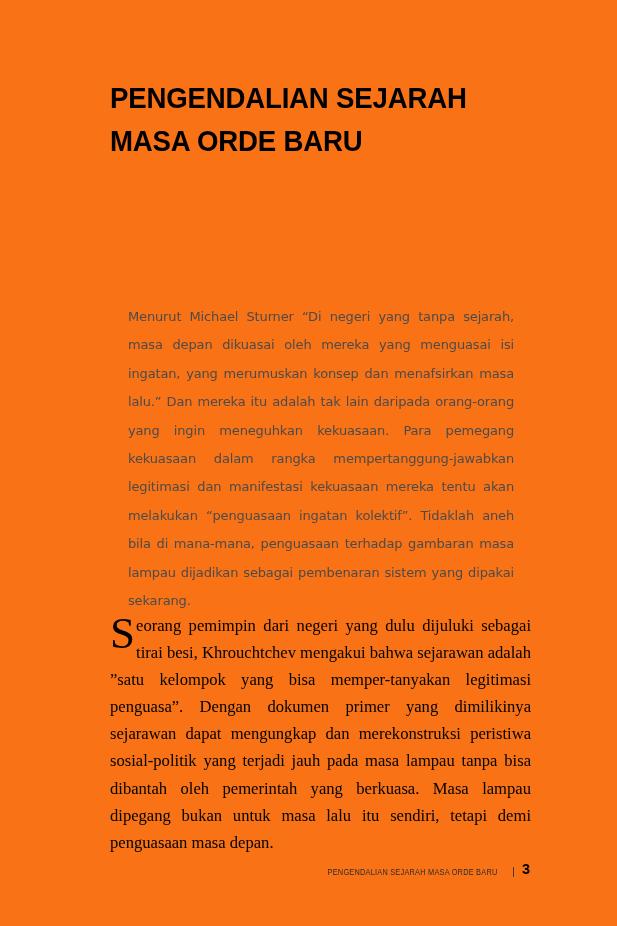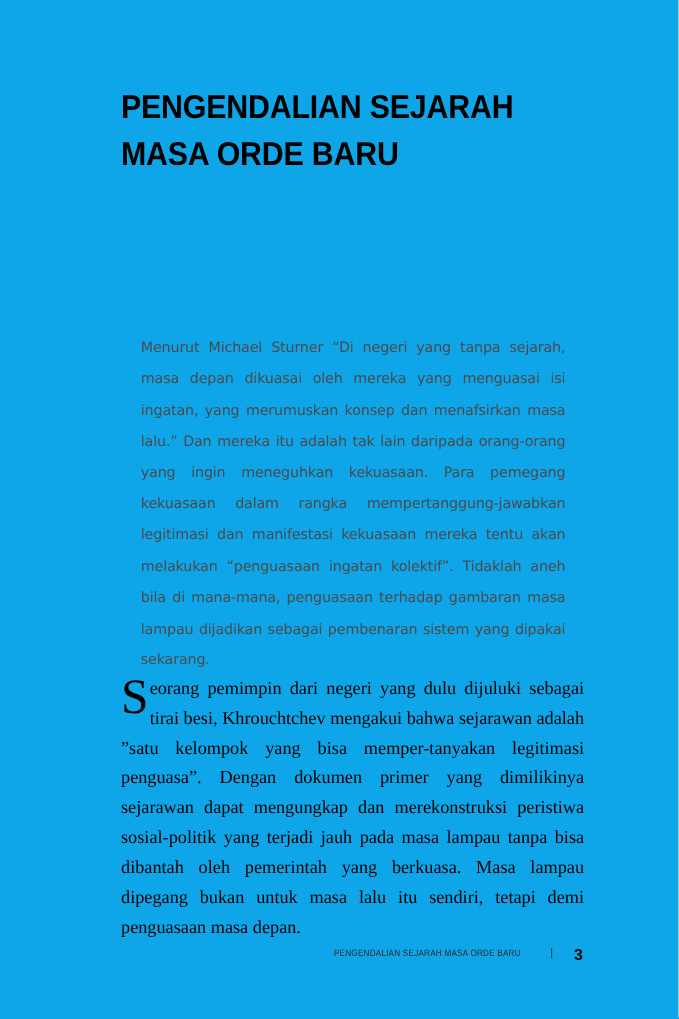--- a/index.html
+++ b/index.html
@@ -12,21 +12,21 @@
     height: 926px;
     position: relative;
     overflow: hidden;
     font-family: "Liberation Serif", serif;
     -webkit-font-smoothing: antialiased;
   }
 
   .page {
     position: absolute;
     inset: 0;
-    background: #0ea5e9;
+    background: #f97316;
   }
 
   
   .chapter-title {
     position: absolute;
     left: 110px;
     top: 76px;
     width: 440px;
   }
   .chapter-title .title-line {
@@ -86,22 +86,22 @@
     padding: 0 1px 0 0;
     margin-top: 1px;
   }
 
   
   .footer {
     position: absolute;
     right: 87px;
     top: 861px;
     display: flex;
-    align-items: flex-start;
-    gap: 12px;
+    align-items: flex-end;
+    gap: 0;
     white-space: nowrap;
   }
   .footer .running-head {
     font-family: "Liberation Sans", sans-serif;
     font-size: 8.4px;
     letter-spacing: 0.25px;
     color: #2b2b2b;
     text-transform: uppercase;
     transform: scaleX(0.88);
     transform-origin: right baseline;

